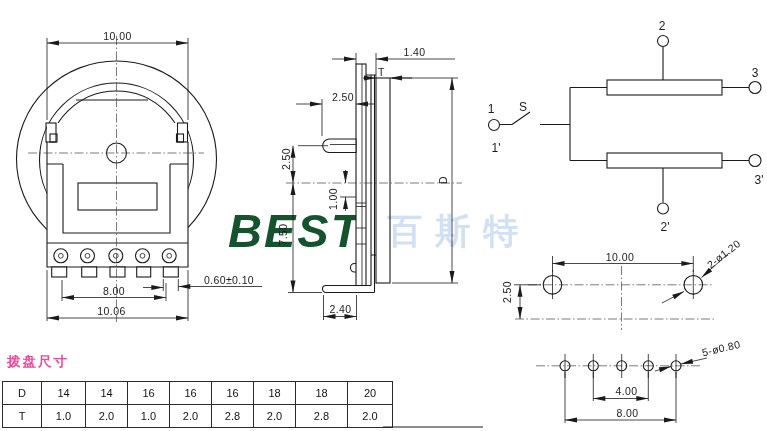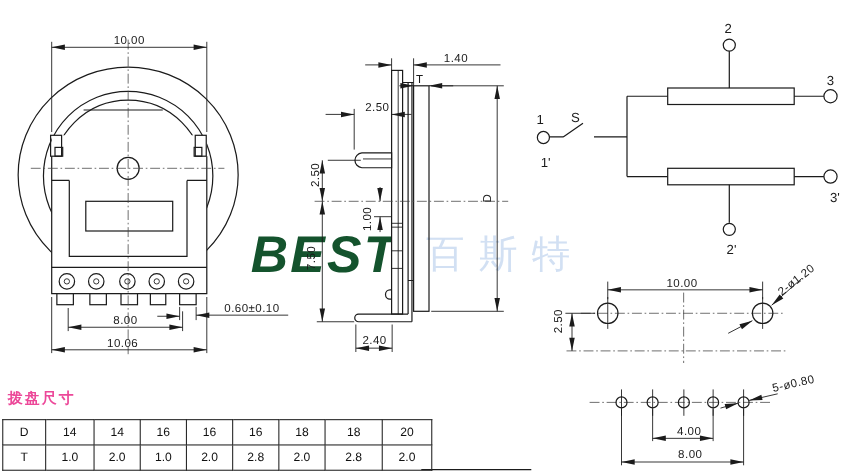--- a/index.html
+++ b/index.html
@@ -1,21 +1,21 @@
 <!DOCTYPE html>
 <html><head>
 <meta charset="utf-8">
 <style>
   html,body{margin:0;padding:0;background:#fff;}
   #sheet{position:relative;width:767px;height:431px;background:#fff;overflow:hidden;
          font-family:"Liberation Sans",sans-serif;}
   #wm{position:absolute;left:228px;top:203px;white-space:nowrap;z-index:0;user-select:none;}
   #wm .latin{font-family:"Liberation Sans",sans-serif;font-style:italic;font-weight:bold;
              font-size:47px;color:#14532d;letter-spacing:2px;}
-  #wm .cjk{font-size:35px;color:#d2e0f3;letter-spacing:13px;font-weight:normal;
+  #wm .cjk{font-size:35px;color:#d2e0f3;letter-spacing:13px;font-weight:bold;
            position:relative;top:-4px;margin-left:26px;}
   svg{position:absolute;left:0;top:0;z-index:1;}
   svg .ln{stroke:#1b1b1b;stroke-width:1.1;fill:none;}
   svg .thin{stroke:#1b1b1b;stroke-width:0.8;fill:none;}
   svg .cl{stroke:#444;stroke-width:0.7;fill:none;stroke-dasharray:9 2.5 1.5 2.5;}
   svg .fillw{fill:#fff;}
   svg text.dim{font-family:"Liberation Sans",sans-serif;font-size:10.5px;fill:#1b1b1b;
                letter-spacing:.4px;}
   svg text.term{font-family:"Liberation Sans",sans-serif;font-size:12px;fill:#1b1b1b;}
   #tbl-title{position:absolute;left:7px;top:353px;z-index:2;font-size:13.5px;font-weight:bold;

